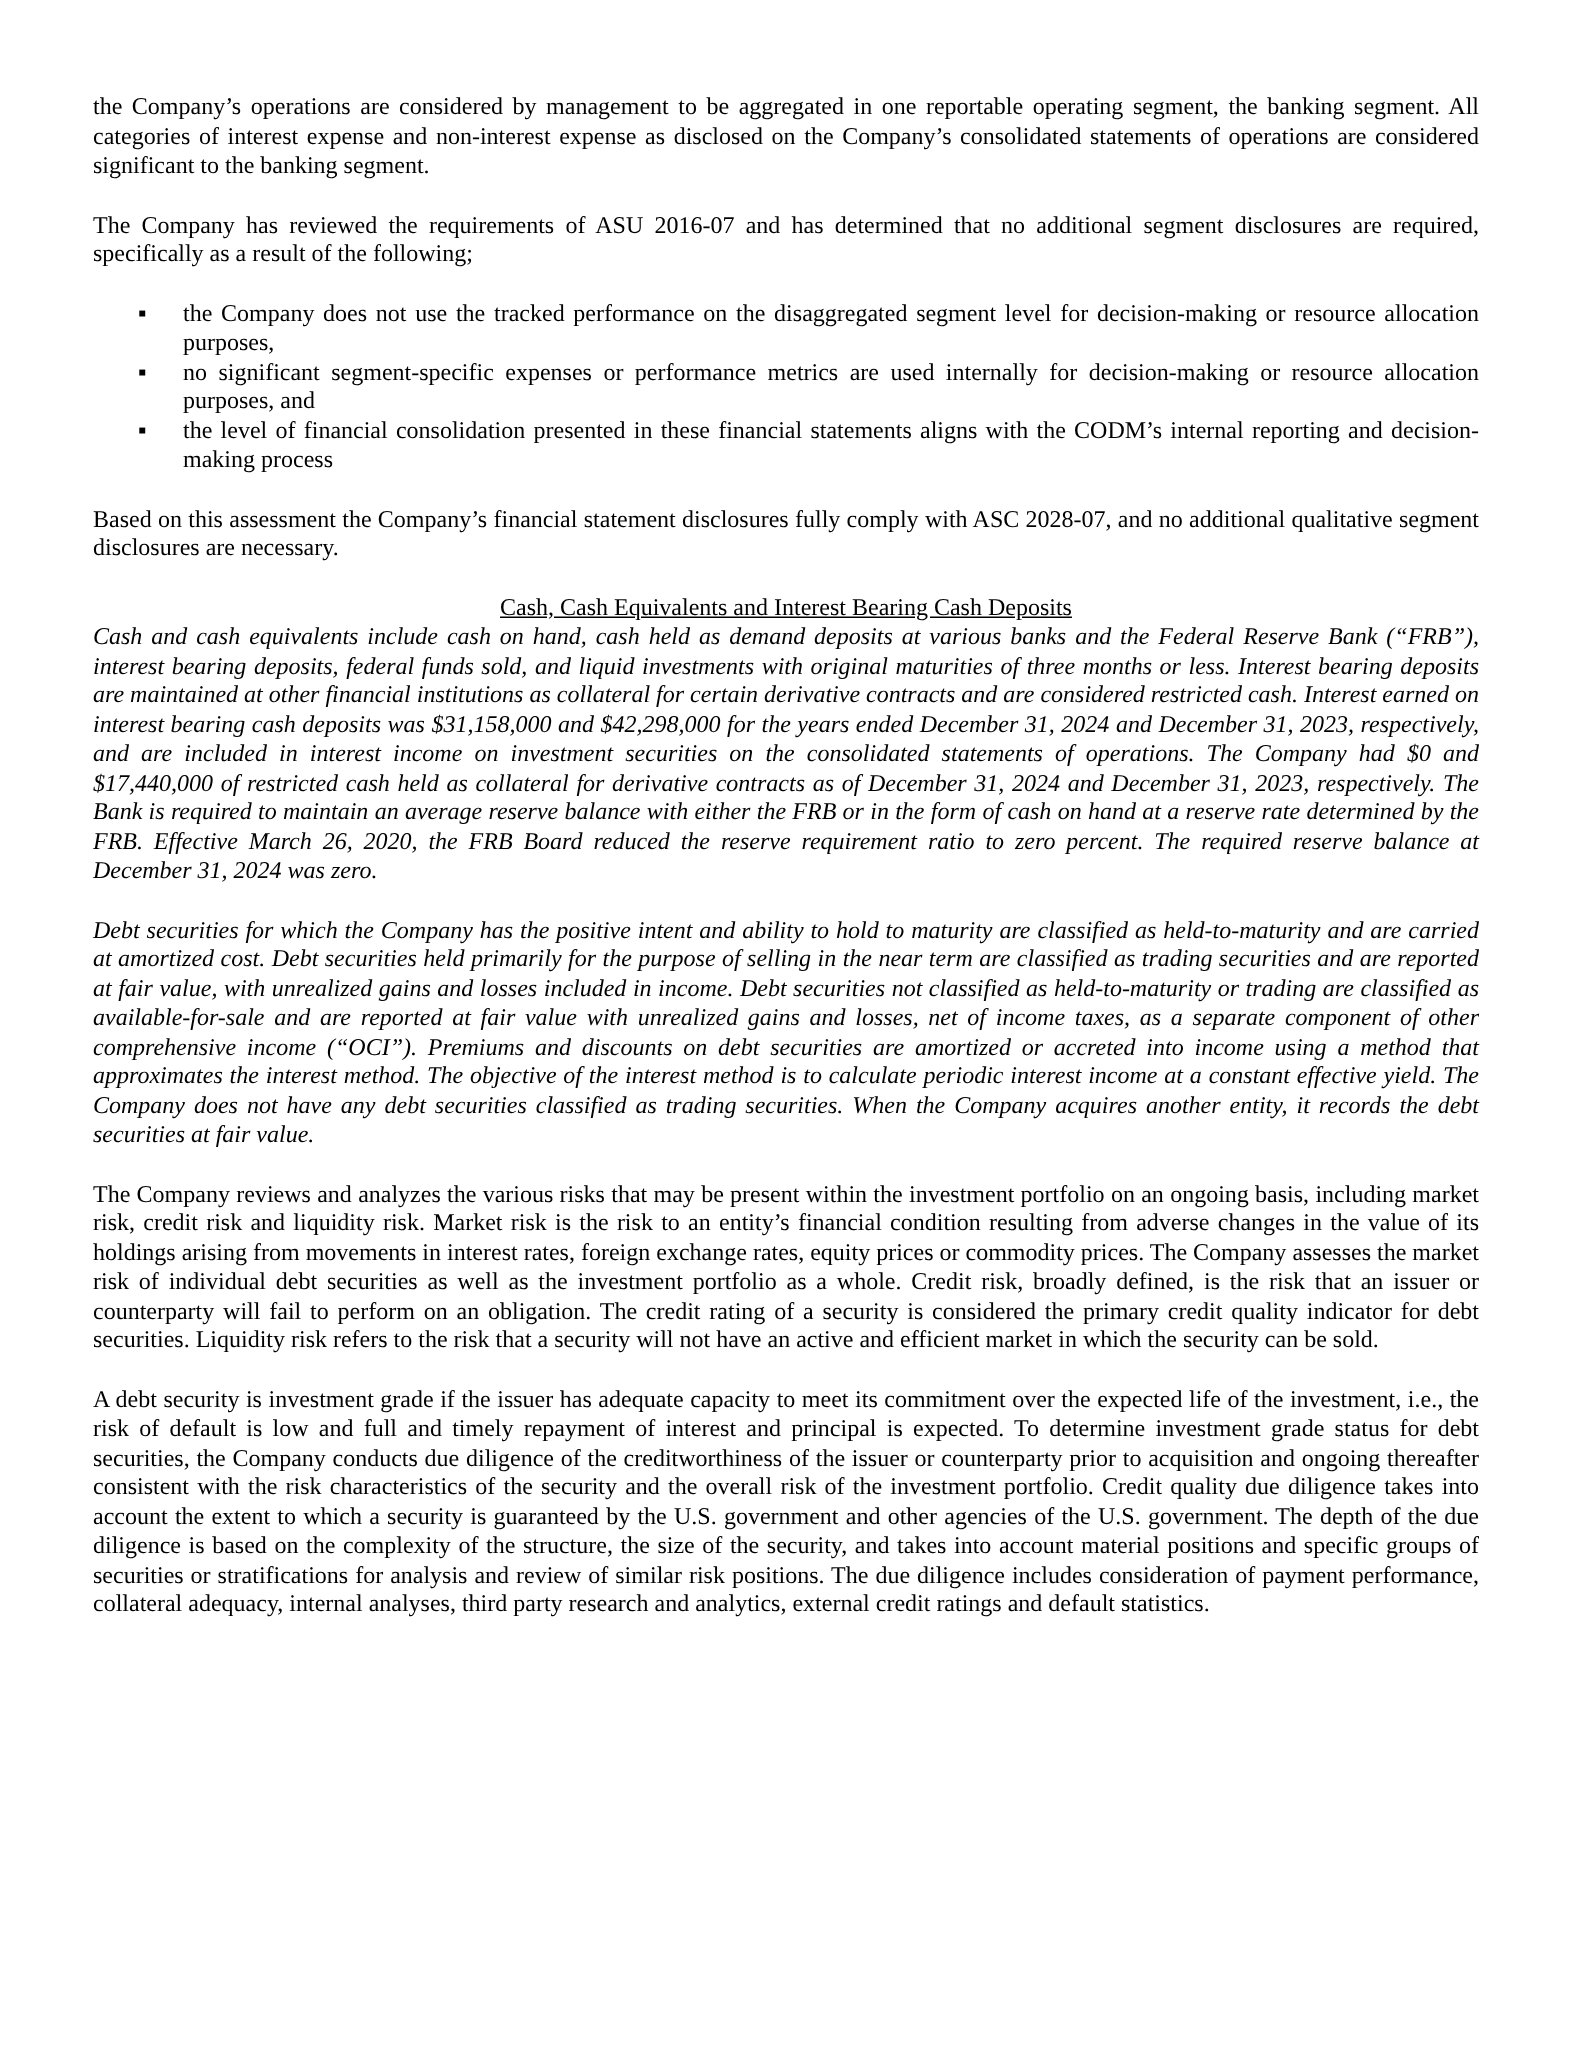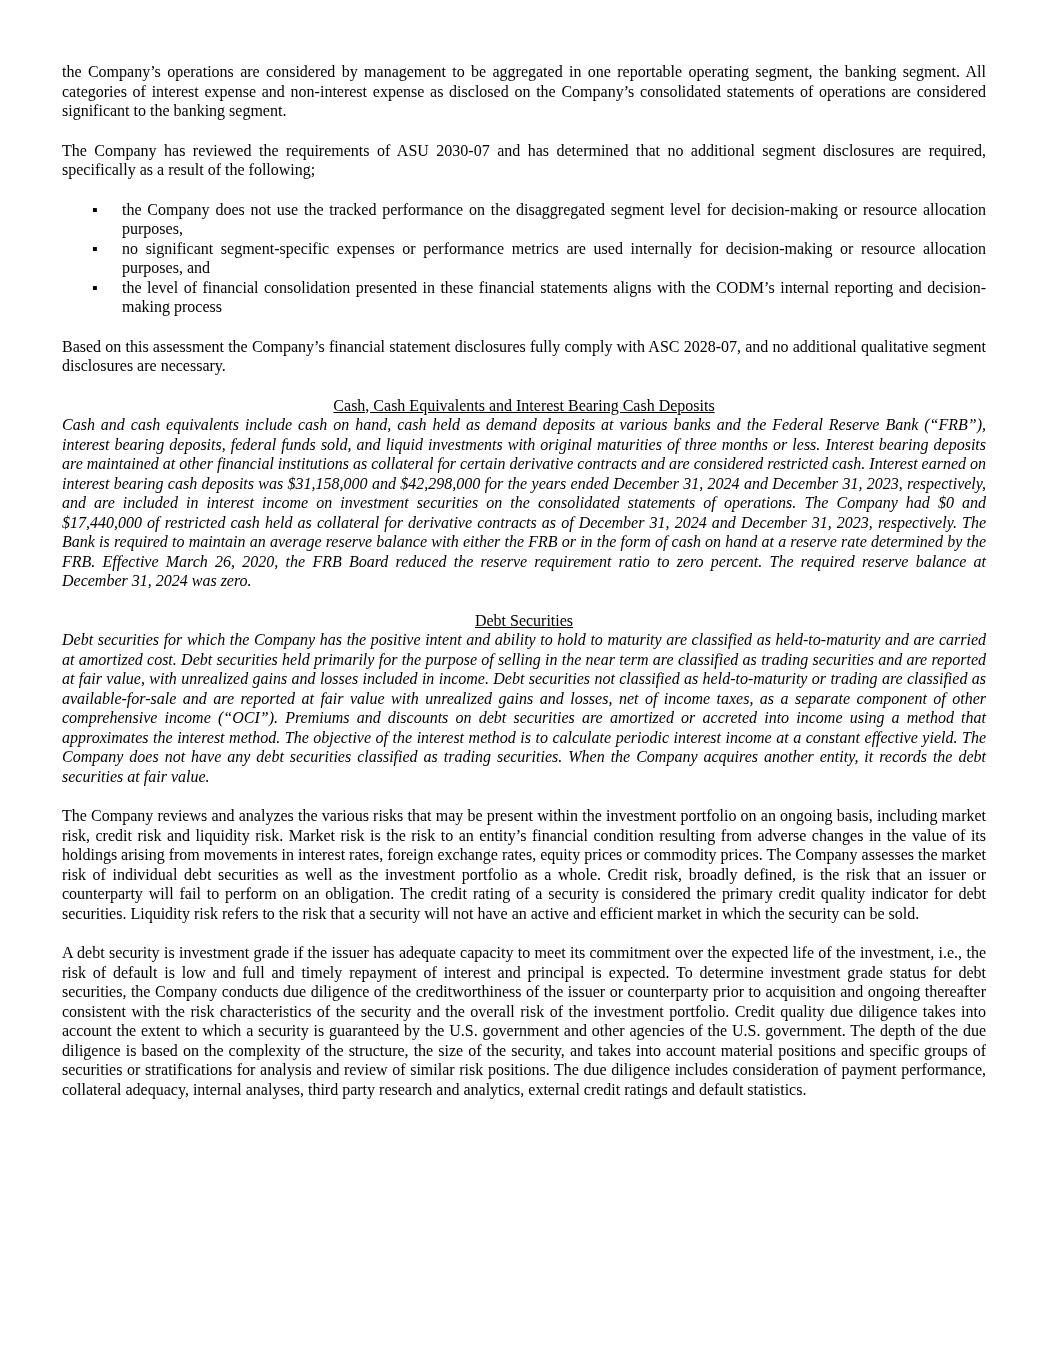--- a/index.html
+++ b/index.html
@@ -63,21 +63,21 @@
   }
 </style>
 </head>
 <body>
 
 <div class="page">
   <div class="body-text">
 
     <p>the Company’s operations are considered by management to be aggregated in one reportable operating segment, the banking segment. All categories of interest expense and non-interest expense as disclosed on the Company’s consolidated statements of operations are considered significant to the banking segment.</p>
 
-    <p>The Company has reviewed the requirements of ASU 2030-07 and has determined that no additional segment disclosures are required, specifically as a result of the following;</p>
+    <p>The Company has reviewed the requirements of ASU 2016-07 and has determined that no additional segment disclosures are required, specifically as a result of the following;</p>
 
     <ul class="bullet-list">
       <li>
         <span class="bullet-marker">▪</span>
         <span>the Company does not use the tracked performance on the disaggregated segment level for decision-making or resource allocation purposes,</span>
       </li>
       <li>
         <span class="bullet-marker">▪</span>
         <span>no significant segment-specific expenses or performance metrics are used internally for decision-making or resource allocation purposes, and</span>
       </li>
@@ -88,21 +88,20 @@
     </ul>
 
     <p>Based on this assessment the Company’s financial statement disclosures fully comply with ASC 2028-07, and no additional qualitative segment disclosures are necessary.</p>
 
     <div class="section">
       <div class="section-heading">Cash, Cash Equivalents and Interest Bearing Cash Deposits</div>
       <p>Cash and cash equivalents include cash on hand, cash held as demand deposits at various banks and the Federal Reserve Bank (“FRB”), interest bearing deposits, federal funds sold, and liquid investments with original maturities of three months or less.  Interest bearing deposits are maintained at other financial institutions as collateral for certain derivative contracts and are considered restricted cash. Interest earned on interest bearing cash deposits was $31,158,000 and $42,298,000 for the years ended December 31, 2024 and December 31, 2023, respectively, and are included in interest income on investment securities on the consolidated statements of operations. The Company had $0 and $17,440,000 of restricted cash held as collateral for derivative contracts as of December 31, 2024 and December 31, 2023, respectively.  The Bank is required to maintain an average reserve balance with either the FRB or in the form of cash on hand at a reserve rate determined by the FRB. Effective March 26, 2020, the FRB Board reduced the reserve requirement ratio to zero percent. The required reserve balance at December 31, 2024 was zero.</p>
     </div>
 
     <div class="section">
-      <div class="section-heading">Debt Securities</div>
       <p>Debt securities for which the Company has the positive intent and ability to hold to maturity are classified as held-to-maturity and are carried at amortized cost.  Debt securities held primarily for the purpose of selling in the near term are classified as trading securities and are reported at fair value, with unrealized gains and losses included in income.  Debt securities not classified as held-to-maturity or trading are classified as available-for-sale and are reported at fair value with unrealized gains and losses, net of income taxes, as a separate component of other comprehensive income (“OCI”).  Premiums and discounts on debt securities are amortized or accreted into income using a method that approximates the interest method.  The objective of the interest method is to calculate periodic interest income at a constant effective yield.  The Company does not have any debt securities classified as trading securities.  When the Company acquires another entity, it records the debt securities at fair value.</p>
     </div>
 
     <p>The Company reviews and analyzes the various risks that may be present within the investment portfolio on an ongoing basis, including market risk, credit risk and liquidity risk.  Market risk is the risk to an entity’s financial condition resulting from adverse changes in the value of its holdings arising from movements in interest rates, foreign exchange rates, equity prices or commodity prices.  The Company assesses the market risk of individual debt securities as well as the investment portfolio as a whole.  Credit risk, broadly defined, is the risk that an issuer or counterparty will fail to perform on an obligation.  The credit rating of a security is considered the primary credit quality indicator for debt securities.  Liquidity risk refers to the risk that a security will not have an active and efficient market in which the security can be sold.</p>
 
     <p>A debt security is investment grade if the issuer has adequate capacity to meet its commitment over the expected life of the investment, i.e., the risk of default is low and full and timely repayment of interest and principal is expected.  To determine investment grade status for debt securities, the Company conducts due diligence of the creditworthiness of the issuer or counterparty prior to acquisition and ongoing thereafter consistent with the risk characteristics of the security and the overall risk of the investment portfolio.  Credit quality due diligence takes into account the extent to which a security is guaranteed by the U.S. government and other agencies of the U.S. government.  The depth of the due diligence is based on the complexity of the structure, the size of the security, and takes into account material positions and specific groups of securities or stratifications for analysis and review of similar risk positions.  The due diligence includes consideration of payment performance, collateral adequacy, internal analyses, third party research and analytics, external credit ratings and default statistics.</p>
 
   </div>
 
 </div>

